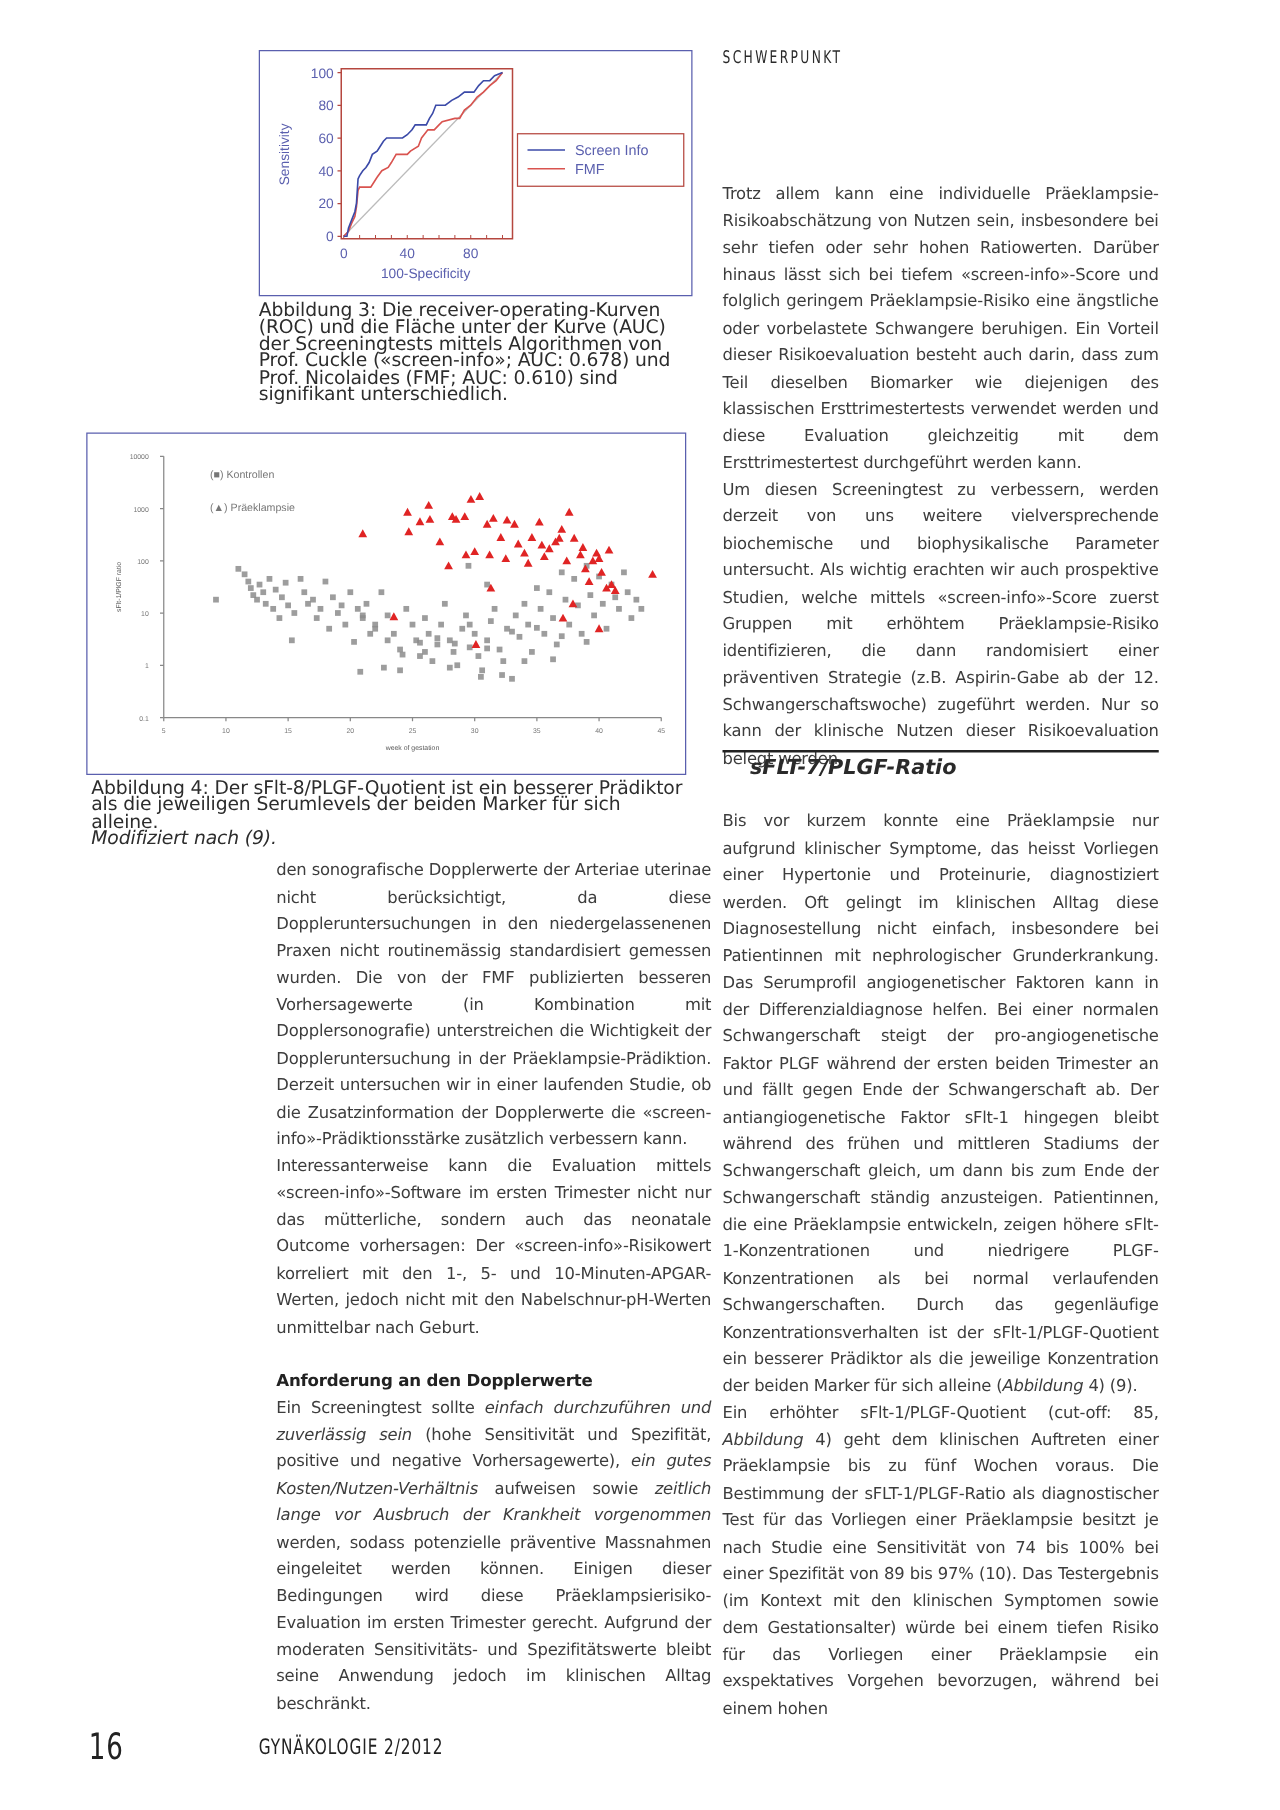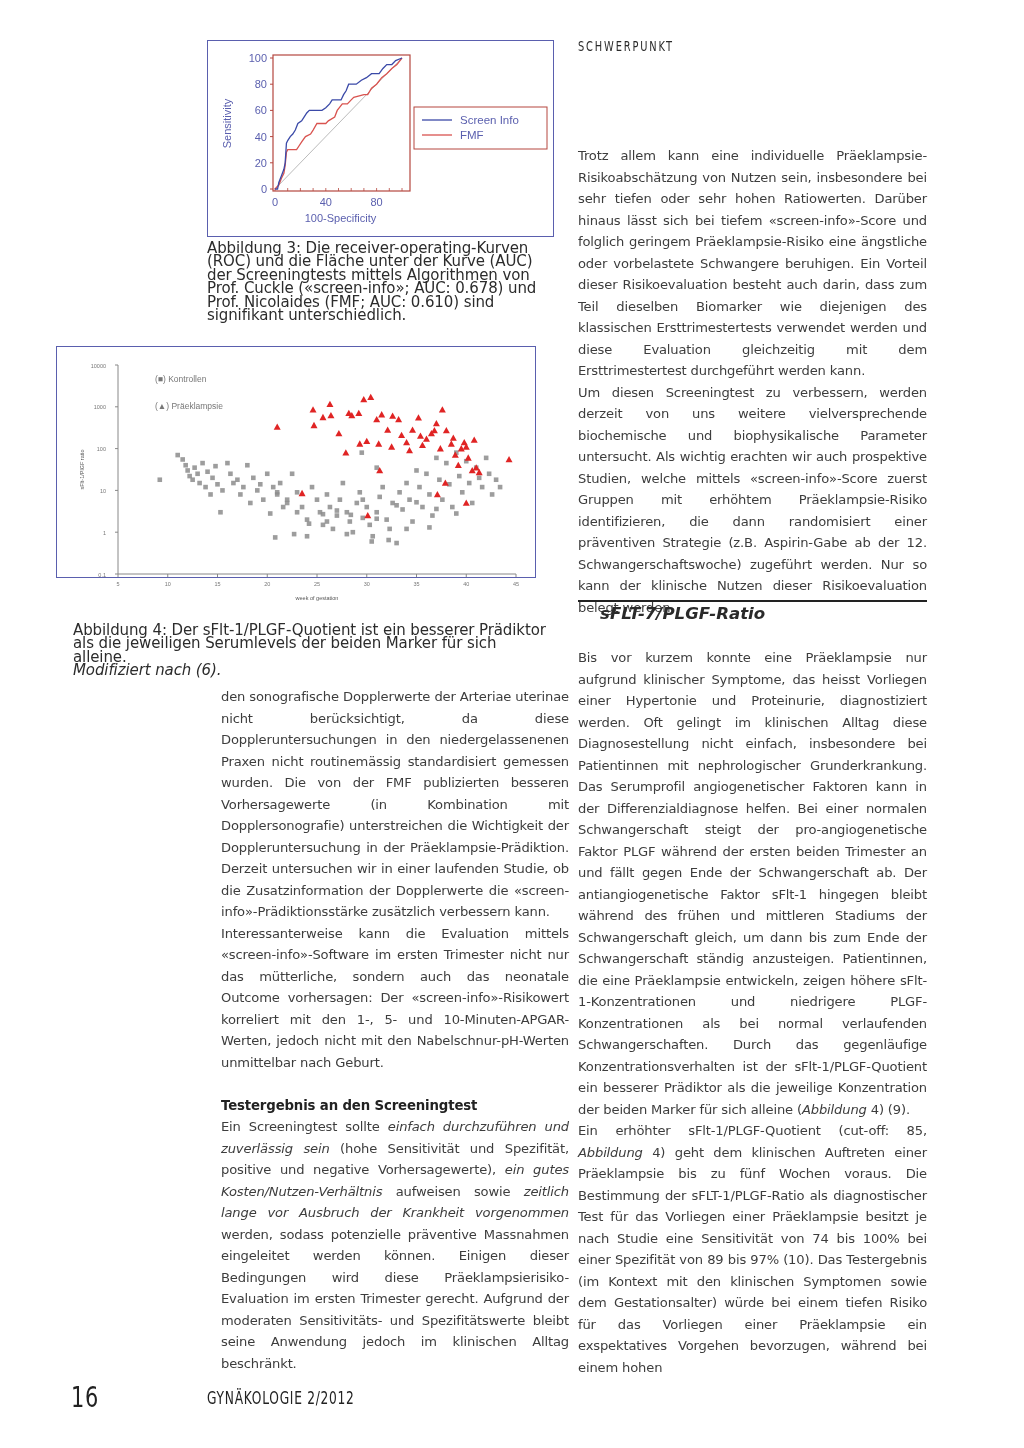--- a/index.html
+++ b/index.html
@@ -64,21 +64,21 @@
         <rect x="206" y="66" width="133" height="42" fill="#fff" stroke="#b5473f" stroke-width="1"></rect>
         <line x1="214" y1="79" x2="244" y2="79" stroke="#3b4aa8" stroke-width="1.3"></line>
         <text x="252" y="83" font-size="11.5" fill="#5a5fae">Screen Info</text>
         <line x1="214" y1="94" x2="244" y2="94" stroke="#d9534f" stroke-width="1.3"></line>
         <text x="252" y="98" font-size="11.5" fill="#5a5fae">FMF</text>
       </g>
   </svg>
 </div>
 <div class="caption" style="left:207px; top:242px; width:345px;">Abbildung 3: Die receiver-operating-Kurven (ROC) und die Fläche unter der Kurve (AUC) der Screeningtests mittels Algorithmen von Prof. Cuckle («screen-info»; AUC: 0.678) und Prof. Nicolaides (FMF; AUC: 0.610) sind signifikant unterschiedlich.</div>
 
-<div class="figbox" style="left:56px; top:346px; width:480px; height:232px;">
+<div class="figbox" style="left:69px; top:346px; width:480px; height:274px;">
   <svg id="sc-svg" width="477" height="266" viewBox="0 0 477 266">
     <g id="sc-layer">
         <line x1="61" y1="18" x2="61" y2="227" stroke="#888" stroke-width="1"></line>
         <line x1="61" y1="227" x2="459" y2="227" stroke="#888" stroke-width="1"></line>
         <line x1="58" y1="227" x2="61" y2="227" stroke="#888"></line>
         <text x="49" y="229.5" text-anchor="end" font-size="5.5" fill="#777">0.1</text>
         <line x1="58" y1="185.2" x2="61" y2="185.2" stroke="#888"></line>
         <text x="49" y="187.7" text-anchor="end" font-size="5.5" fill="#777">1</text>
         <line x1="58" y1="143.39999999999998" x2="61" y2="143.39999999999998" stroke="#888"></line>
         <text x="49" y="145.89999999999998" text-anchor="end" font-size="5.5" fill="#777">10</text>
@@ -285,29 +285,29 @@
         <polygon points="417.21,89.56778472498232 413.71,95.86778472498231 420.71,95.86778472498231" fill="#e02424"></polygon>
         <polygon points="419.2,117.15795574615848 415.7,123.45795574615848 422.7,123.45795574615848" fill="#e02424"></polygon>
         <polygon points="422.185,121.86899465815432 418.685,128.16899465815433 425.685,128.16899465815433" fill="#e02424"></polygon>
         <polygon points="452.03499999999997,108.9528395791406 448.53499999999997,115.2528395791406 455.53499999999997,115.2528395791406" fill="#e02424"></polygon>
         <text x="98" y="35" font-size="8.5" fill="#777">(■) Kontrollen</text>
         <text x="98" y="62" font-size="8.5" fill="#777">(▲) Präeklampsie</text>
       </g>
   </svg>
 </div>
 <div class="caption" style="left:73px; top:624px; width:480px;">
-  <span>Abbildung 4: Der sFlt-1/PLGF-Quotient ist ein besserer Prädiktor als die jeweiligen Serumlevels der beiden Marker für sich alleine.</span><br>
-  <i>Modifiziert nach (6).</i>
+  <span>Abbildung 4: Der sFlt-8/PLGF-Quotient ist ein besserer Prädiktor als die jeweiligen Serumlevels der beiden Marker für sich alleine.</span><br>
+  <i>Modifiziert nach (9).</i>
 </div>
 
 <div class="col" style="left:221px; top:686px; width:348px;">
   <p>den sonografische Dopplerwerte der Arteriae uterinae nicht berücksichtigt, da diese Doppleruntersuchungen in den niedergelassenenen Praxen nicht routinemässig standardisiert gemessen wurden. Die von der FMF publizierten besseren Vorhersagewerte (in Kombination mit Dopplersonografie) unterstreichen die Wichtigkeit der Doppleruntersuchung in der Präeklampsie-Prädiktion. Derzeit untersuchen wir in einer laufenden Studie, ob die Zusatzinformation der Dopplerwerte die «screen-info»-Prädiktionsstärke zusätzlich verbessern kann.</p>
   <p>Interessanterweise kann die Evaluation mittels «screen-info»-Software im ersten Trimester nicht nur das mütterliche, sondern auch das neonatale Outcome vorhersagen: Der «screen-info»-Risikowert korreliert mit den 1-, 5- und 10-Minuten-APGAR-Werten, jedoch nicht mit den Nabelschnur-pH-Werten unmittelbar nach Geburt.</p>
   <div class="gap"></div>
-  <h4>Testergebnis an den Screeningtest</h4>
+  <h4>Anforderung an den Dopplerwerte</h4>
   <p><span>Ein Screeningtest sollte </span><i>einfach durchzuführen und zuverlässig sein</i><span> (hohe Sensitivität und Spezifität, positive und negative Vorhersagewerte), </span><i>ein gutes Kosten/Nutzen-Verhältnis</i><span> aufweisen sowie </span><i>zeitlich lange vor Ausbruch der Krankheit vorgenommen</i><span> werden, sodass potenzielle präventive Massnahmen eingeleitet werden können. Einigen dieser Bedingungen wird diese Präeklampsierisiko-Evaluation im ersten Trimester gerecht. Aufgrund der moderaten Sensitivitäts- und Spezifitätswerte bleibt seine Anwendung jedoch im klinischen Alltag beschränkt.</span></p>
 </div>
 
 <div class="col" style="left:578px; top:125px; width:349px;margin-top:20px;">
   <p>Trotz allem kann eine individuelle Präeklampsie-Risikoabschätzung von Nutzen sein, insbesondere bei sehr tiefen oder sehr hohen Ratiowerten. Darüber hinaus lässt sich bei tiefem «screen-info»-Score und folglich geringem Präeklampsie-Risiko eine ängstliche oder vorbelastete Schwangere beruhigen. Ein Vorteil dieser Risikoevaluation besteht auch darin, dass zum Teil dieselben Biomarker wie diejenigen des klassischen Ersttrimestertests verwendet werden und diese Evaluation gleichzeitig mit dem Ersttrimestertest durchgeführt werden kann.</p>
   <p>Um diesen Screeningtest zu verbessern, werden derzeit von uns weitere vielversprechende biochemische und biophysikalische Parameter untersucht. Als wichtig erachten wir auch prospektive Studien, welche mittels «screen-info»-Score zuerst Gruppen mit erhöhtem Präeklampsie-Risiko identifizieren, die dann randomisiert einer präventiven Strategie (z.B. Aspirin-Gabe ab der 12. Schwangerschaftswoche) zugeführt werden. Nur so kann der klinische Nutzen dieser Risikoevaluation belegt werden.</p>
 </div>
 
 <div class="rule"></div>
 <div class="subhead">

